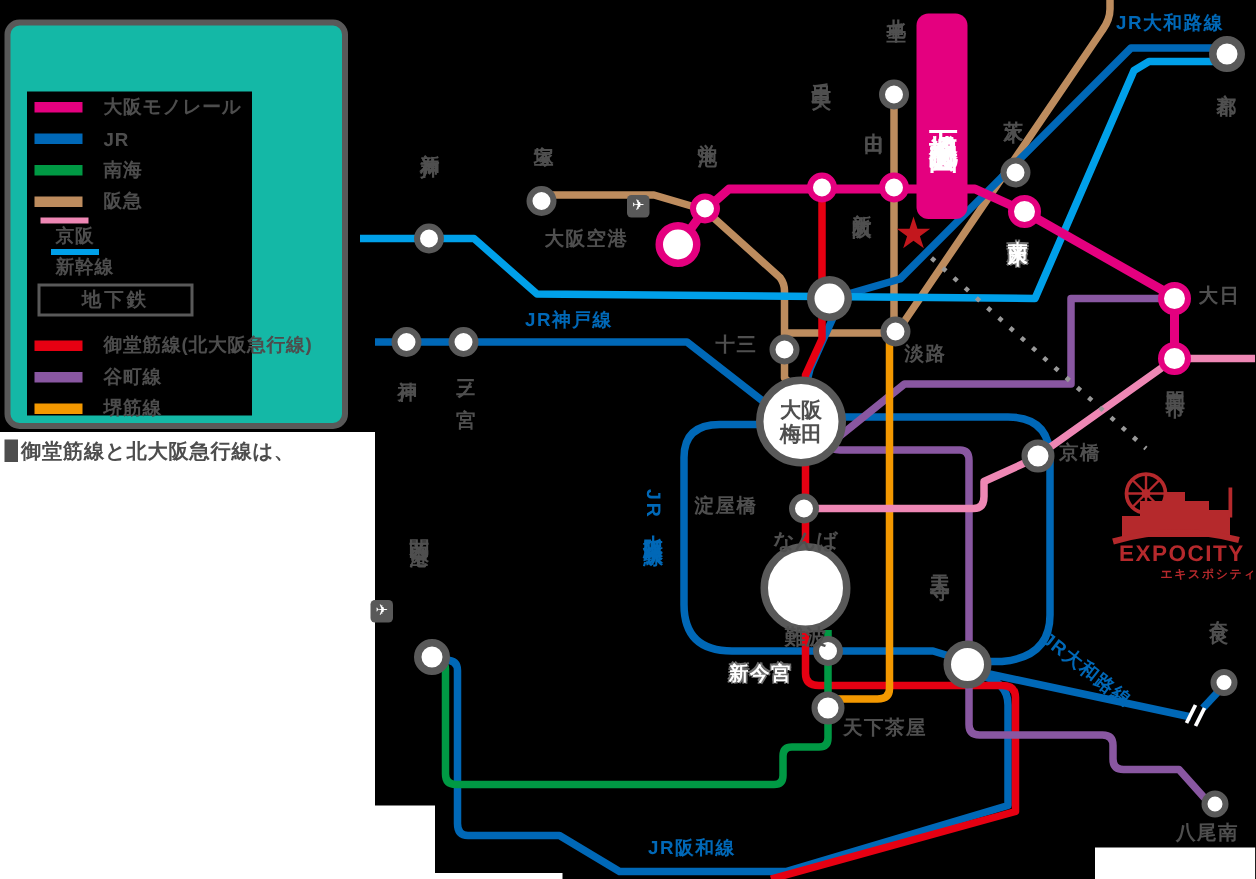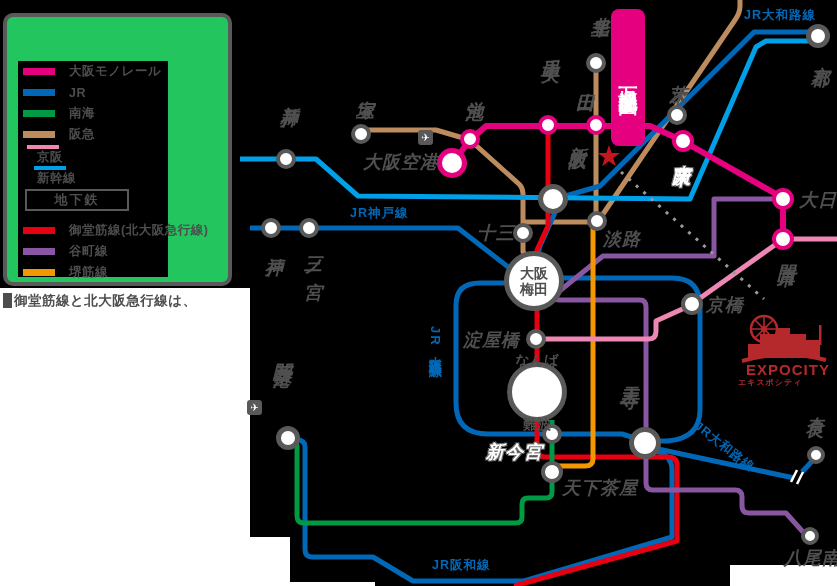--- a/index.html
+++ b/index.html
@@ -1,21 +1,21 @@
 <!DOCTYPE html>
 <html style="--background: #000000; --panel-bg: #ffffff; --text-gray: #4d4d4d; --monorail: #e4007f; --jr: #0068b7; --nankai: #009944; --hankyu: #bd8c5e; --keihan: #ee87b4; --shinkansen: #00a0e9; --midosuji: #e60012; --tanimachi: #8957a1; --sakaisuji: #f39800; --star: #c3171d; --expocity: #b5292c; --dotted: #999999;"><head>
 <meta charset="utf-8">
 <style>
   html,body{margin:0;padding:0;background:#000;}
   #canvas{position:relative;width:837px;height:586px;background:var(--background,#000);
     font-family:"Liberation Sans","DejaVu Sans",sans-serif;overflow:hidden;}
   .white-region{position:absolute;background:var(--panel-bg,#fff);z-index:1;}
   #lines-svg{position:absolute;left:0;top:0;z-index:2;}
   
-  #legend-box{position:absolute;left:3px;top:13px;width:229px;height:273px;background:#22c55e;
+  #legend-box{position:absolute;left:3px;top:13px;width:229px;height:273px;background:#14b8a6;
     border:4px solid #595959;border-radius:10px;box-sizing:border-box;z-index:6;}
   #legend-black{position:absolute;left:11px;top:44px;width:150px;height:216px;background:#000;}
   .leg-row{position:absolute;left:16px;height:21px;display:flex;align-items:center;white-space:nowrap;}
   .swatch{display:inline-block;width:32px;height:7px;}
   .leg-label{margin-left:14px;font-size:12.5px;font-weight:bold;color:#4d4d4d;letter-spacing:0.5px;}
   #subway-title-box{position:absolute;left:18px;top:172px;width:104px;height:22px;border:2px solid #595959;
     box-sizing:border-box;display:flex;align-items:center;justify-content:center;
     font-size:13px;font-weight:bold;color:#4d4d4d;letter-spacing:2px;}
   
   #note{position:absolute;left:3px;top:291px;z-index:6;}
@@ -24,37 +24,37 @@
   .note-text{font-size:13.5px;font-weight:bold;color:#4d4d4d;letter-spacing:0.5px;white-space:nowrap;}
   
   .station{position:absolute;background:#fff;border-radius:50%;box-sizing:border-box;z-index:4;
     transform:translate(-50%,-50%);}
   .station.gray{border:4px solid #595959;}
   .station.mono{border:4px solid var(--monorail);}
   .station.big{border-width:5px;}
   .hub-text{position:absolute;z-index:5;transform:translate(-50%,-50%);display:flex;flex-direction:column;
     align-items:center;justify-content:center;font-size:14px;font-weight:bold;color:#4f4f4f;line-height:16px;
     white-space:nowrap;}
-  .st-label{position:absolute;z-index:5;font-size:18px;font-weight:bold;color:#4f4f4f;
-    white-space:nowrap;letter-spacing:1px;font-style:italic;}
+  .st-label{position:absolute;z-index:5;font-size:13px;font-weight:bold;color:#4f4f4f;
+    white-space:nowrap;letter-spacing:1px;}
   .st-label.vert{writing-mode:vertical-rl;letter-spacing:2px;}
   .st-label.white{color:#fff;text-shadow:-1px -1px 0 #6e6e6e,1px -1px 0 #6e6e6e,-1px 1px 0 #6e6e6e,1px 1px 0 #6e6e6e;}
   .line-label{position:absolute;z-index:5;font-size:12.5px;font-weight:bold;color:var(--jr);
     white-space:nowrap;letter-spacing:1px;transform-origin:left top;}
   .line-label.vert{writing-mode:vertical-rl;letter-spacing:2px;font-size:13px;}
   .airport-icon{position:absolute;z-index:5;width:15px;height:15px;background:#595959;border-radius:3px;
     color:#fff;font-size:10px;display:flex;align-items:center;justify-content:center;}
   #banner{position:absolute;left:611px;top:9px;width:34px;height:137px;background:var(--monorail);
     border-radius:8px;z-index:4;display:flex;align-items:center;justify-content:center;}
   #banner span{writing-mode:vertical-rl;color:#fff;font-size:19px;font-weight:bold;letter-spacing:2px;}
   #star{position:absolute;left:596px;top:142px;font-size:29px;color:var(--star);z-index:5;line-height:1;}
   #expocity-logo{position:absolute;left:740px;top:303px;z-index:5;}
   #expocity-name{position:absolute;left:738px;top:361px;width:100px;text-align:center;z-index:5;
     color:var(--expocity);font-size:15px;font-weight:bold;letter-spacing:1px;}
-  #expocity-sub{position:absolute;left:738px;top:377px;width:100px;text-align:left;z-index:5;
+  #expocity-sub{position:absolute;left:738px;top:377px;width:100px;text-align:right;z-index:5;
     color:var(--expocity);font-size:8px;font-weight:bold;letter-spacing:1px;}
 </style>
 </head>
 <body>
 
 <div id="canvas">
 
   <div class="white-region" style="left:0;top:288px;width:250px;height:298px;"></div>
   <div class="white-region" style="left:250px;top:537px;width:40px;height:49px;"></div>
   <div class="white-region" style="left:290px;top:582px;width:85px;height:4px;"></div>

